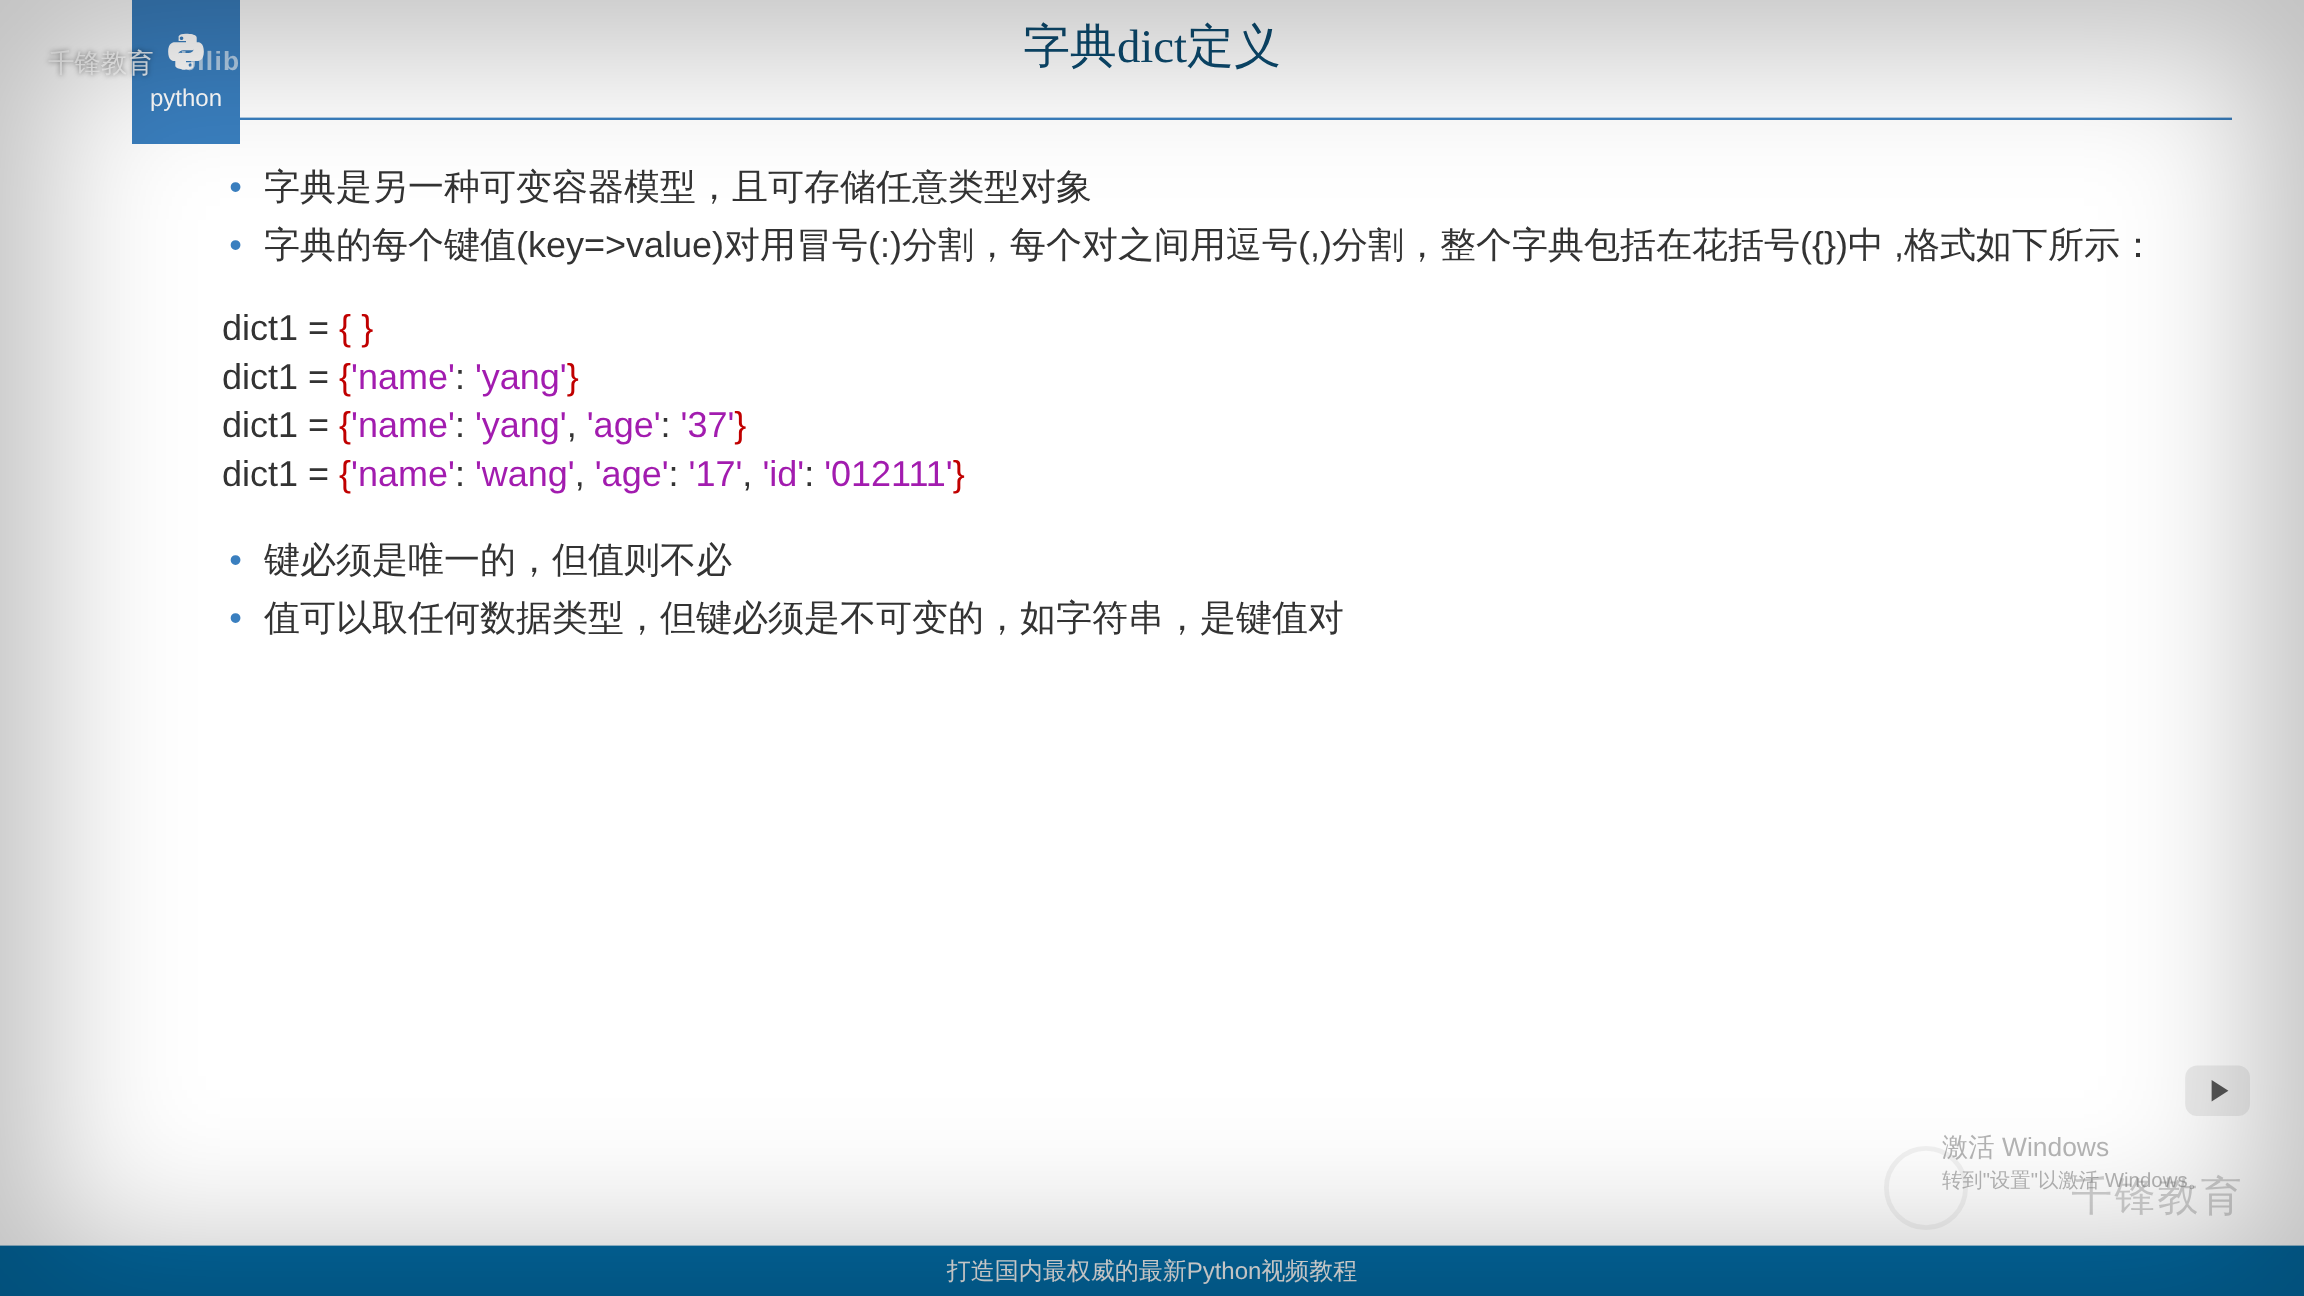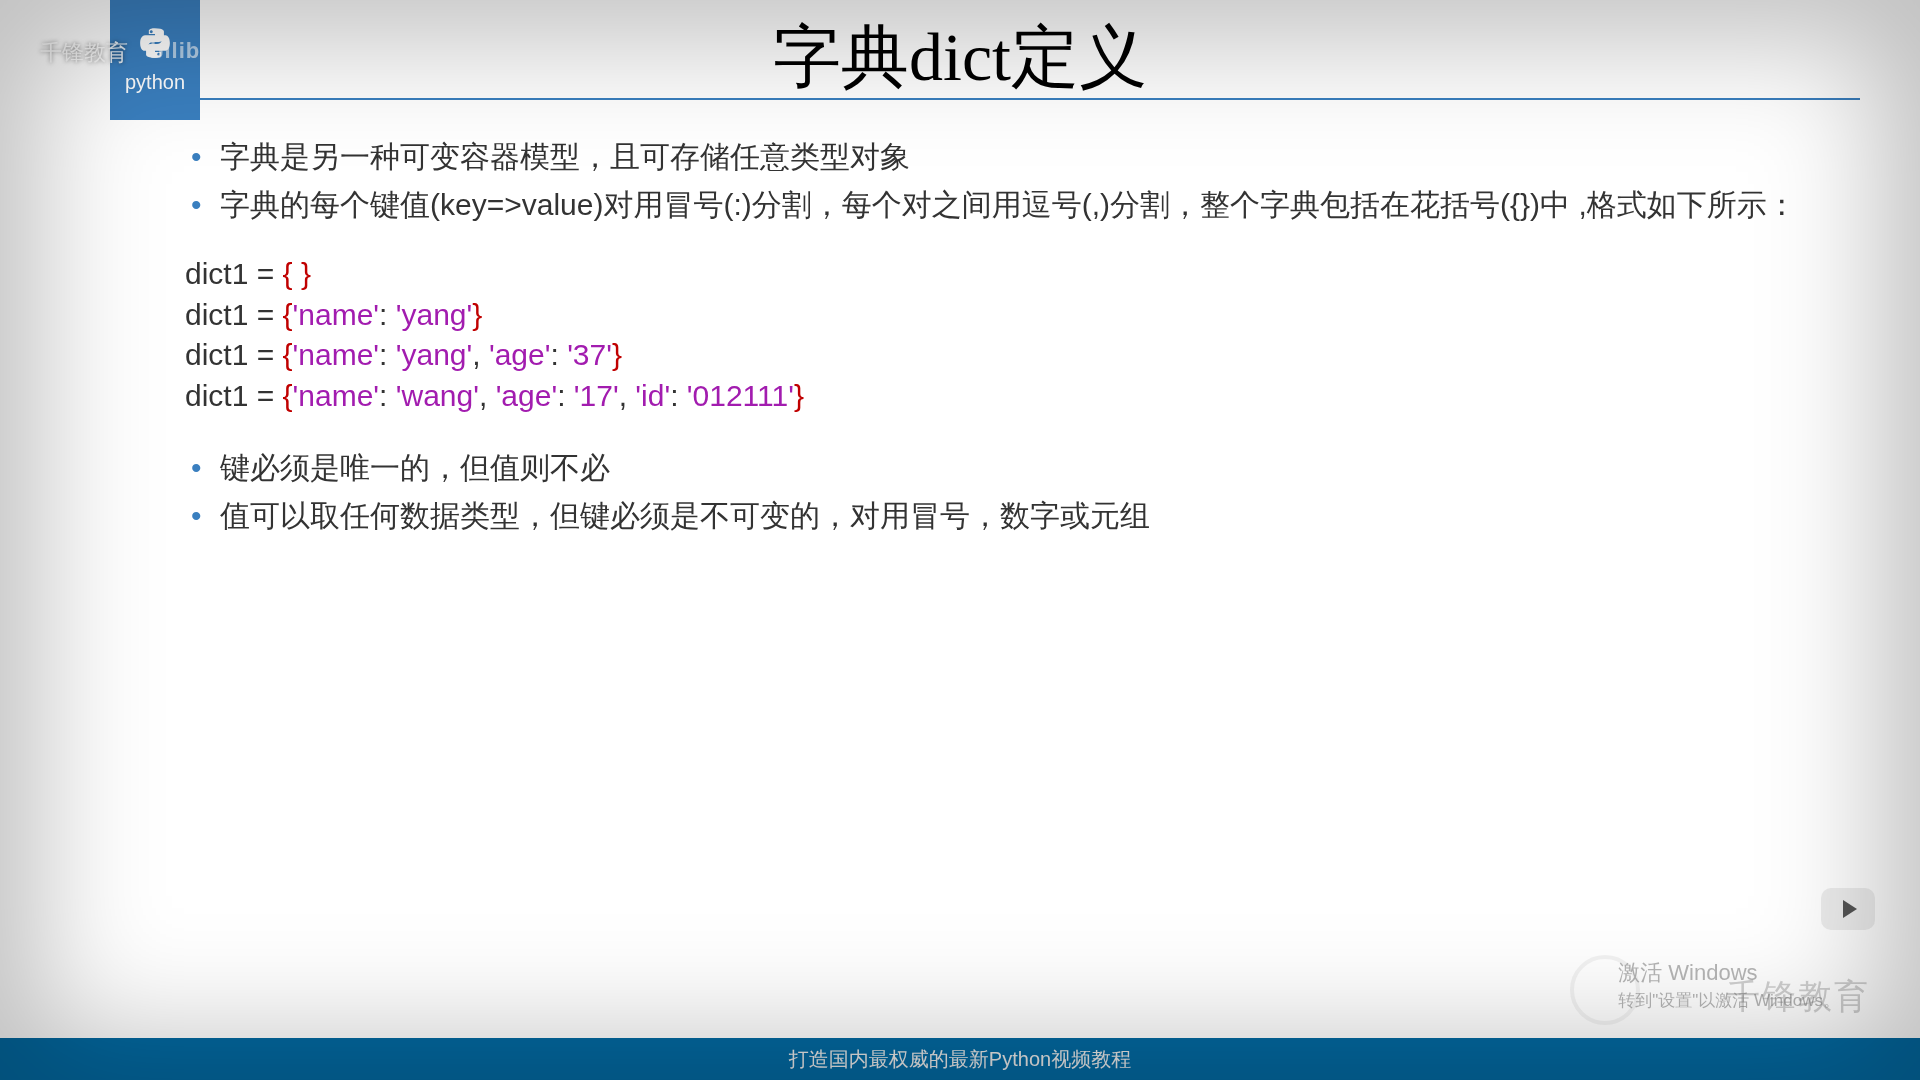--- a/index.html
+++ b/index.html
@@ -61,23 +61,23 @@
     font-weight: bold;
     letter-spacing: 1px;
   }
   
   .title {
     position: absolute;
     top: 12px;
     left: 0;
     right: 0;
     text-align: center;
-    font-size: 68px;
+    font-size: 39px;
     font-family: "SimSun", serif;
-    color: #000000;
+    color: #0c4a6e;
     font-weight: 400;
   }
   .title-underline {
     position: absolute;
     top: 98px;
     left: 200px;
     right: 60px;
     height: 2px;
     background: #3a7fbf;
   }
@@ -128,21 +128,21 @@
     color: #e8e8e8;
     font-size: 20px;
     display: flex;
     align-items: center;
     justify-content: center;
   }
   
   .win-activate {
     position: absolute;
     right: 80px;
-    bottom: 67px;
+    bottom: 84px;
     color: rgba(120,120,120,0.55);
     font-size: 22px;
     text-align: left;
     line-height: 1.4;
   }
   .win-activate .small { font-size: 17px; }
   .play-overlay {
     position: absolute;
     right: 45px;
     bottom: 150px;
@@ -212,21 +212,21 @@
 
     <div class="code-block">
       <div class="code-line"><span>dict1 = </span><span class="c-br">{</span><span> </span><span class="c-br">}</span></div>
       <div class="code-line"><span>dict1 = </span><span class="c-br">{</span><span class="c-str">'name'</span><span>: </span><span class="c-str">'yang'</span><span class="c-br">}</span></div>
       <div class="code-line"><span>dict1 = </span><span class="c-br">{</span><span class="c-str">'name'</span><span>: </span><span class="c-str">'yang'</span><span>, </span><span class="c-str">'age'</span><span>: </span><span class="c-str">'37'</span><span class="c-br">}</span></div>
       <div class="code-line"><span>dict1 = </span><span class="c-br">{</span><span class="c-str">'name'</span><span>: </span><span class="c-str">'wang'</span><span>, </span><span class="c-str">'age'</span><span>: </span><span class="c-str">'17'</span><span>, </span><span class="c-str">'id'</span><span>: </span><span class="c-str">'012111'</span><span class="c-br">}</span></div>
     </div>
 
     <ul>
       <li>键必须是唯一的，但值则不必</li>
-      <li>值可以取任何数据类型，但键必须是不可变的，对用冒号，数字或元组</li>
+      <li>值可以取任何数据类型，但键必须是不可变的，如字符串，是键值对</li>
     </ul>
   </div>
 
   <div class="footer-bar">
     <span>打造国内最权威的最新Python视频教程</span>
   </div>
 
   <div class="play-overlay"></div>
 
   <div class="win-activate">

